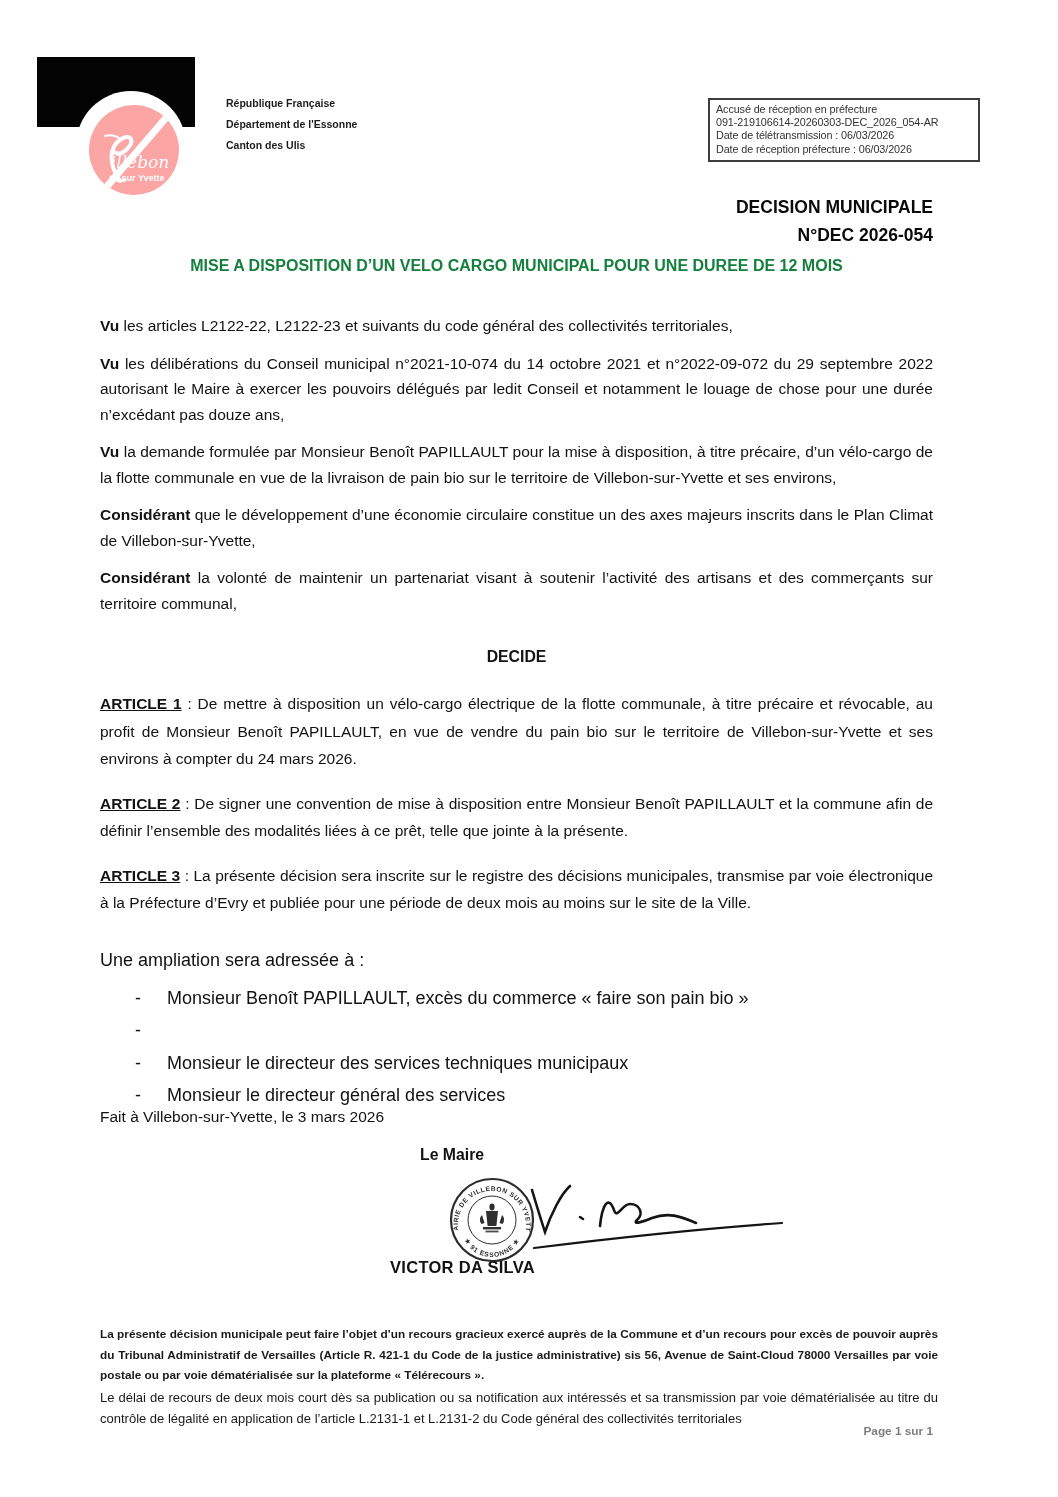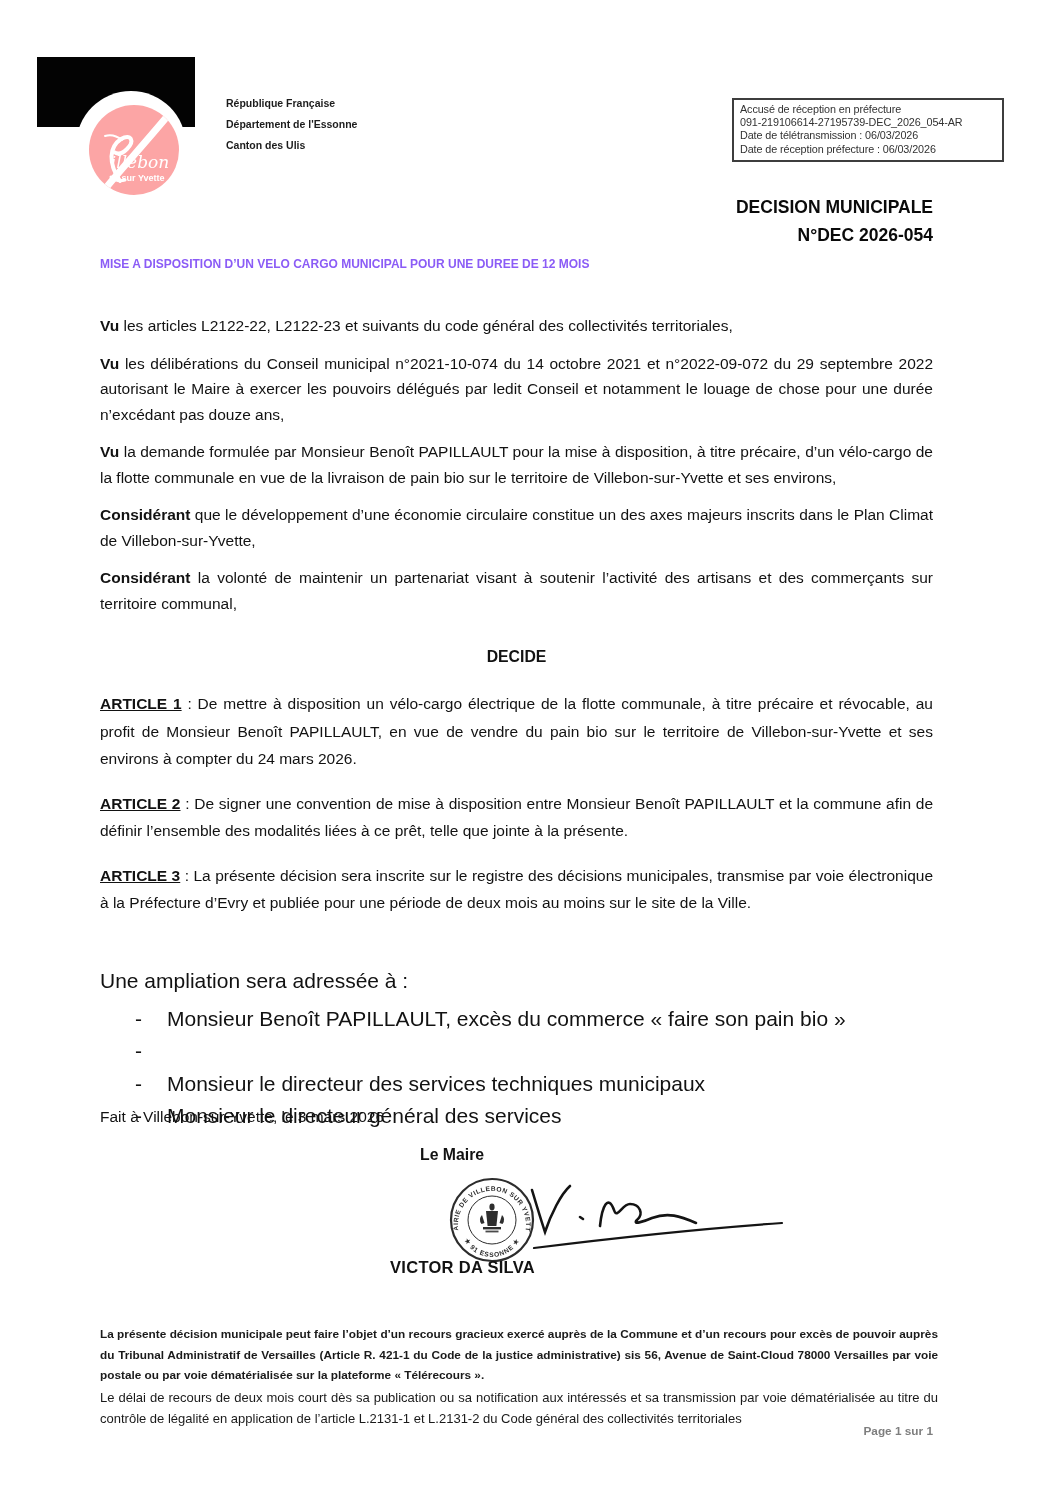--- a/index.html
+++ b/index.html
@@ -9,34 +9,34 @@
     font-family:"Liberation Sans",sans-serif;color:#121212;overflow:hidden;
   }
   
   .logo-rect{position:absolute;left:37px;top:57px;width:158px;height:70px;background:#030303;}
   .logo-notch{position:absolute;left:76px;top:91px;width:110px;height:110px;border-radius:50%;background:#fff;}
   .logo-disc{position:absolute;left:89px;top:105px;width:90px;height:90px;border-radius:50%;background:#fca5a5;overflow:hidden;}
   .logo-disc svg{display:block;}
   
   .authority{position:absolute;left:226px;top:93px;font-size:10.5px;font-weight:bold;line-height:21px;color:#1c1c1c;}
   .receipt{
-    position:absolute;left:732px;top:98px;width:256px;border:2px solid #3d3d3d;
+    position:absolute;left:708px;top:98px;width:256px;border:2px solid #3d3d3d;
     padding:3px 6px 4px 6px;font-size:10.8px;line-height:13.2px;color:#323232;letter-spacing:-0.1px;
   }
   .doc-title{position:absolute;right:125px;top:193px;text-align:right;font-size:17.5px;font-weight:bold;line-height:28px;color:#0a0a0a;}
   
-  .subject{position:absolute;left:100px;top:257px;width:833px;font-size:12px;font-weight:bold;color:#8b5cf6;}
+  .subject{position:absolute;left:100px;top:257px;width:833px;font-size:16px;font-weight:bold;color:#15803d;text-align:center;}
   .recitals{position:absolute;left:100px;top:313px;width:833px;font-size:15.5px;line-height:25.5px;text-align:justify;}
   .recitals p{margin:0 0 12px 0;}
   .lead-bold{font-weight:bold;}
   .decide{position:absolute;left:100px;top:648px;width:833px;text-align:center;font-size:15.8px;font-weight:bold;}
   .articles{position:absolute;left:100px;top:690px;width:833px;font-size:15.5px;line-height:27.5px;text-align:justify;}
   .articles p{margin:0 0 17px 0;}
   .art-lead{font-weight:bold;text-decoration:underline;}
-  .ampliation{position:absolute;left:100px;top:968px;width:833px;font-size:21px;line-height:25.5px;}
+  .ampliation{position:absolute;left:100px;top:948px;width:833px;font-size:18px;line-height:25.5px;}
   .amp-list{margin-top:12px;}
   .li{display:flex;margin:0 0 7px 0;}
   .li .dash{margin-left:35px;width:32px;flex:0 0 32px;}
   .fait{position:absolute;left:100px;top:1108px;font-size:15.5px;}
   .lemaire{position:absolute;left:420px;top:1146px;width:280px;text-align:left;font-size:15.8px;font-weight:bold;}
   .seal{position:absolute;left:446px;top:1174px;}
   .signature{position:absolute;left:516px;top:1180px;}
   .victor{position:absolute;left:390px;top:1258px;width:340px;font-size:16.5px;font-weight:bold;letter-spacing:0.3px;}
   
   .footer-p1{position:absolute;left:100px;top:1324px;width:838px;font-size:11.8px;font-weight:bold;line-height:20.5px;text-align:justify;color:#1a1a1a;}
@@ -64,21 +64,21 @@
   </div>
 
   <div class="authority">
     <div>République Française</div>
     <div>Département de l'Essonne</div>
     <div>Canton des Ulis</div>
   </div>
 
   <div class="receipt">
     <div>Accusé de réception en préfecture</div>
-    <div>091-219106614-27195739-DEC_2026_054-AR</div>
+    <div>091-219106614-20260303-DEC_2026_054-AR</div>
     <div>Date de télétransmission : 06/03/2026</div>
     <div>Date de réception préfecture : 06/03/2026</div>
   </div>
 
   <div class="doc-title">
     <div>DECISION MUNICIPALE</div>
     <div>N°DEC 2026-054</div>
   </div>
 
   <div class="subject">MISE A DISPOSITION D’UN VELO CARGO MUNICIPAL POUR UNE DUREE DE 12 MOIS</div>

